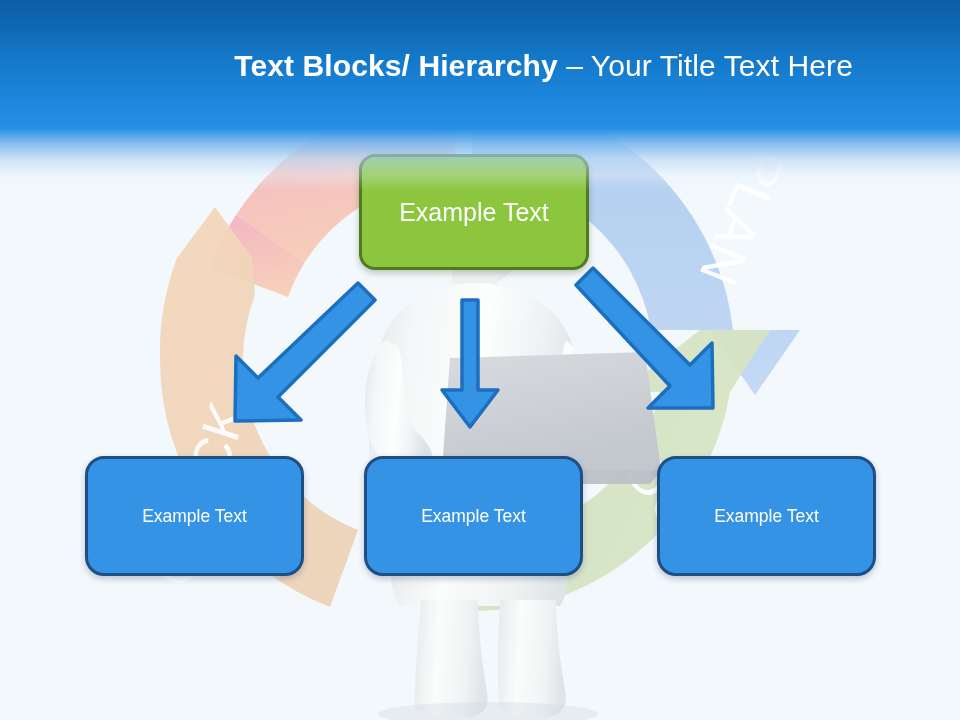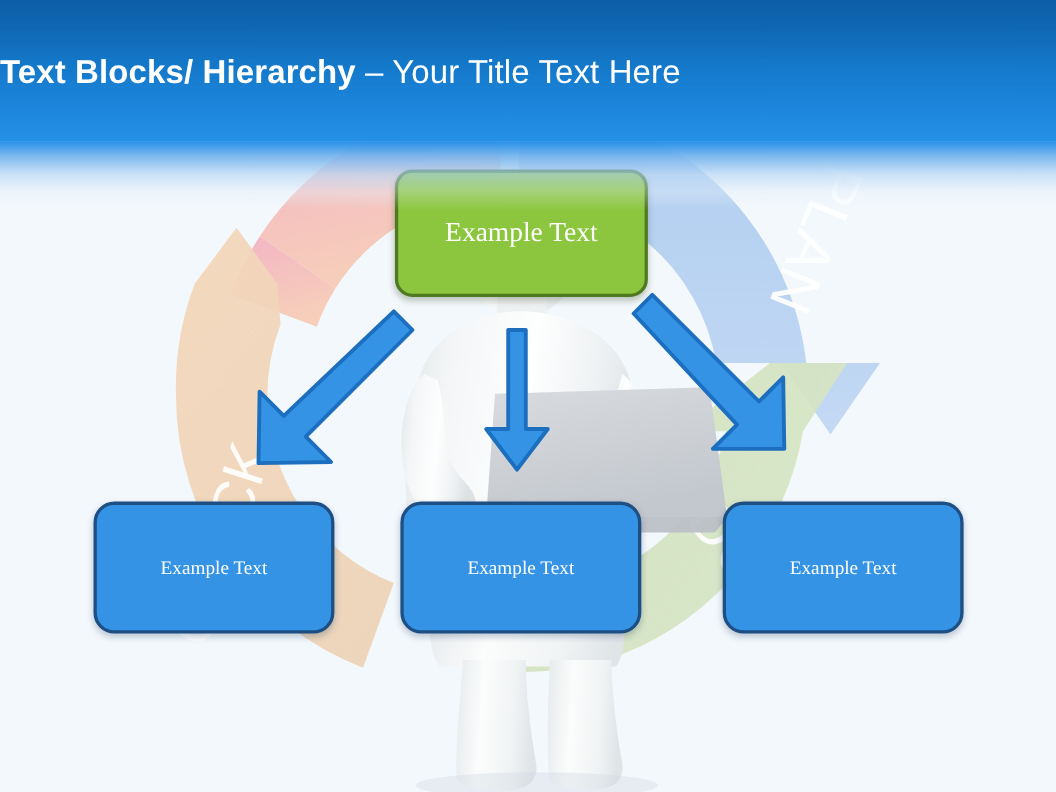--- a/index.html
+++ b/index.html
@@ -43,21 +43,21 @@
         rgba(176,210,242,0.60) 48%,
         rgba(222,236,249,0.30) 74%,
         rgba(243,248,252,0) 100%);
     z-index: 6;
     pointer-events: none;
   }
   .slide-title {
     position: absolute;
     left: 0; top: 46px;
     width: 853px;
-    text-align: left;
+    text-align: right;
     color: #ffffff;
     font-size: 30px;
     letter-spacing: 0.1px;
     line-height: 40px;
     white-space: nowrap;
     z-index: 7;
   }
   .slide-title .t-bold { font-weight: bold; }
   .slide-title .t-reg  { font-weight: normal; }
 
@@ -90,21 +90,20 @@
   
   .node-box {
     position: absolute;
     box-sizing: border-box;
     display: flex;
     align-items: center;
     justify-content: center;
     text-align: right;
     color: #ffffff;
     z-index: 5;
-    font-family: Liberation Serif, serif;
   }
   .node-green {
     left: 359px; top: 154px;
     width: 230px; height: 116px;
     background: #8cc63f;
     border: 3px solid #4f7a22;
     border-radius: 16px;
     font-size: 25px;
     box-shadow: 0 3px 6px rgba(40,60,20,0.28);
   }

